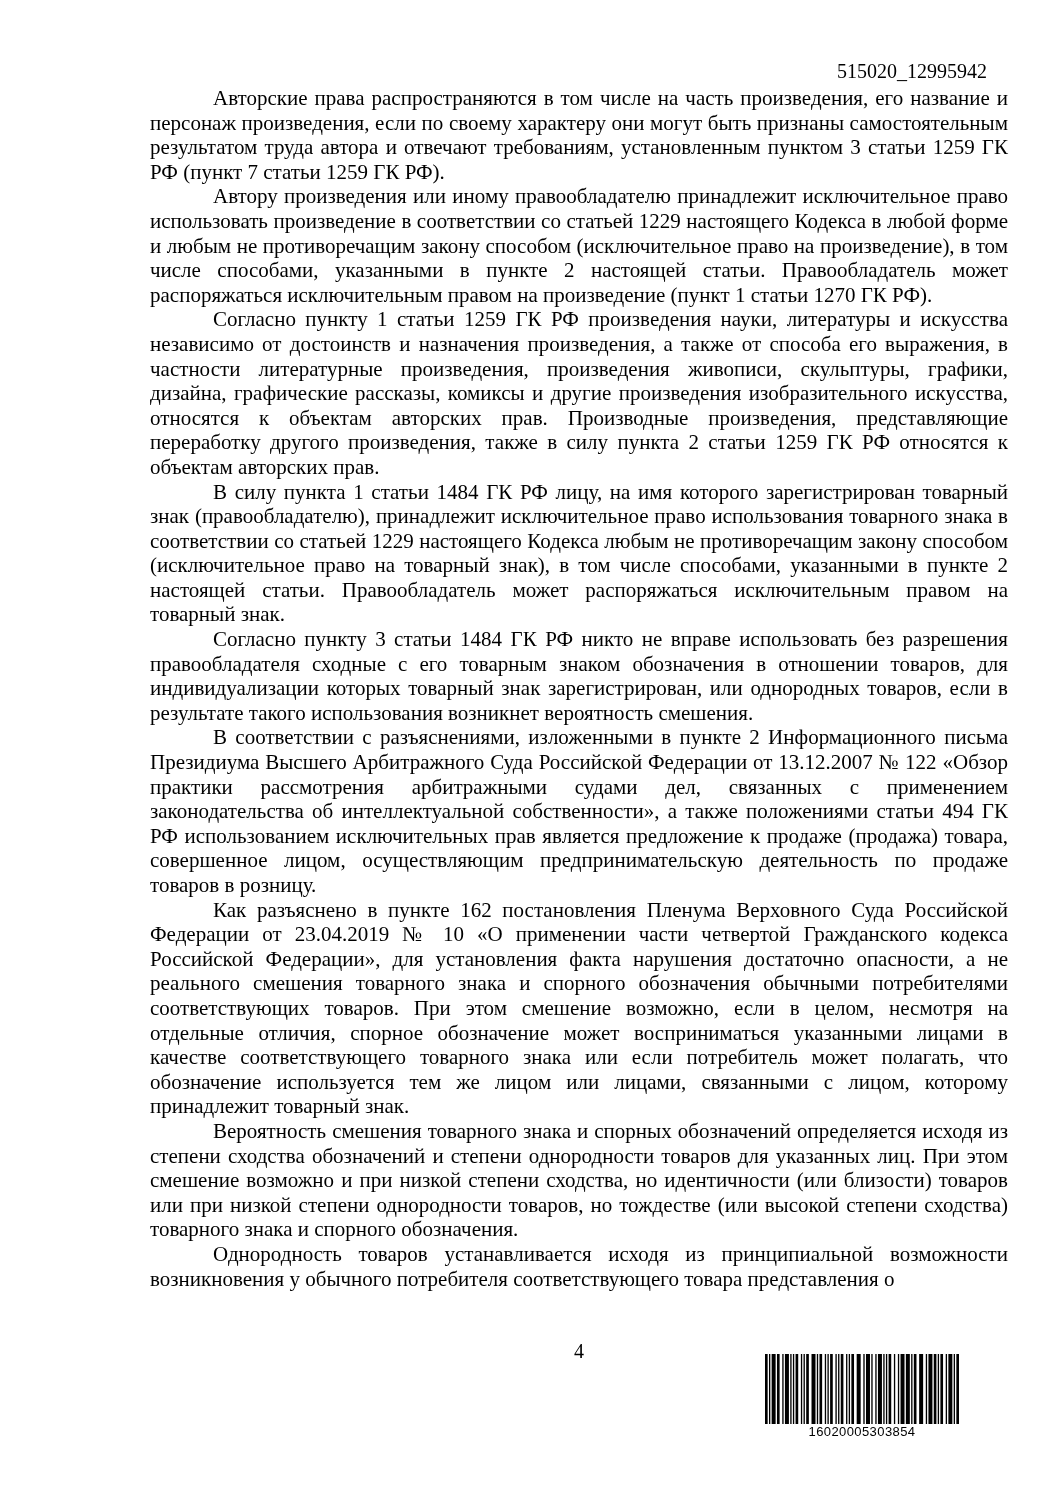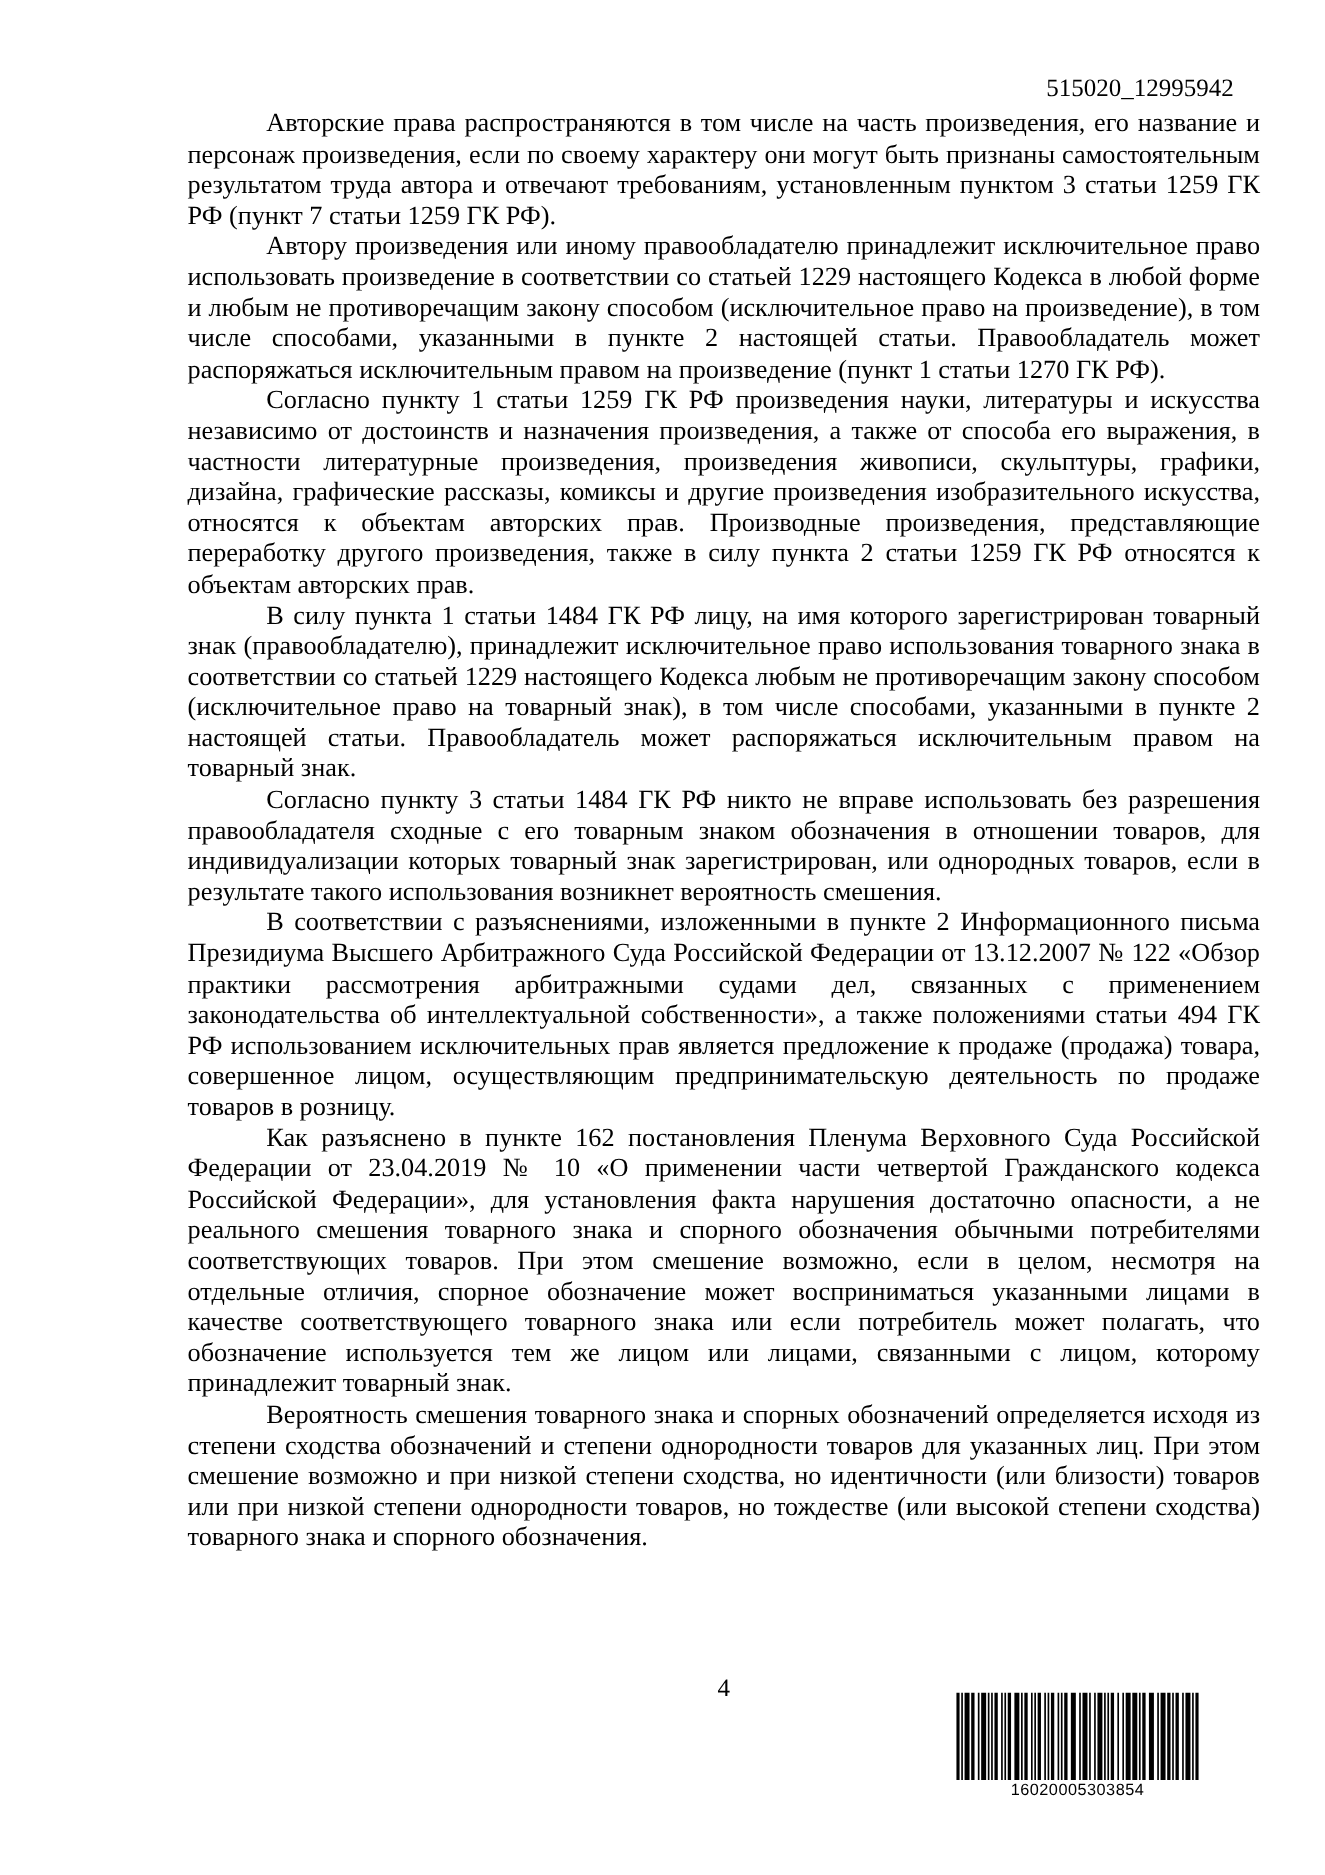--- a/index.html
+++ b/index.html
@@ -77,20 +77,21 @@
 
   <div class="body-text">
     <p>Авторские права распространяются в том числе на часть произведения, его название и персонаж произведения, если по своему характеру они могут быть признаны самостоятельным результатом труда автора и отвечают требованиям, установленным пунктом 3 статьи 1259 ГК РФ (пункт 7 статьи 1259 ГК РФ).</p>
     <p>Автору произведения или иному правообладателю принадлежит исключительное право использовать произведение в соответствии со статьей 1229 настоящего Кодекса в любой форме и любым не противоречащим закону способом (исключительное право на произведение), в том числе способами, указанными в пункте 2 настоящей статьи. Правообладатель может распоряжаться исключительным правом на произведение (пункт 1 статьи 1270 ГК РФ).</p>
     <p>Согласно пункту 1 статьи 1259 ГК РФ произведения науки, литературы и искусства независимо от достоинств и назначения произведения, а также от способа его выражения, в частности литературные произведения, произведения живописи, скульптуры, графики, дизайна, графические рассказы, комиксы и другие произведения изобразительного искусства, относятся к объектам авторских прав. Производные произведения, представляющие переработку другого произведения, также в силу пункта 2 статьи 1259 ГК РФ относятся к объектам авторских прав.</p>
     <p>В силу пункта 1 статьи 1484 ГК РФ лицу, на имя которого зарегистрирован товарный знак (правообладателю), принадлежит исключительное право использования товарного знака в соответствии со статьей 1229 настоящего Кодекса любым не противоречащим закону способом (исключительное право на товарный знак), в том числе способами, указанными в пункте 2 настоящей статьи. Правообладатель может распоряжаться исключительным правом на товарный знак.</p>
     <p>Согласно пункту 3 статьи 1484 ГК РФ никто не вправе использовать без разрешения правообладателя сходные с его товарным знаком обозначения в отношении товаров, для индивидуализации которых товарный знак зарегистрирован, или однородных товаров, если в результате такого использования возникнет вероятность смешения.</p>
     <p>В соответствии с разъяснениями, изложенными в пункте 2 Информационного письма Президиума Высшего Арбитражного Суда Российской Федерации от 13.12.2007 № 122 «Обзор практики рассмотрения арбитражными судами дел, связанных с применением законодательства об интеллектуальной собственности», а также положениями статьи 494 ГК РФ использованием исключительных прав является предложение к продаже (продажа) товара, совершенное лицом, осуществляющим предпринимательскую деятельность по продаже товаров в розницу.</p>
     <p>Как разъяснено в пункте 162 постановления Пленума Верховного Суда Российской Федерации от 23.04.2019 № 10 «О применении части четвертой Гражданского кодекса Российской Федерации», для установления факта нарушения достаточно опасности, а не реального смешения товарного знака и спорного обозначения обычными потребителями соответствующих товаров. При этом смешение возможно, если в целом, несмотря на отдельные отличия, спорное обозначение может восприниматься указанными лицами в качестве соответствующего товарного знака или если потребитель может полагать, что обозначение используется тем же лицом или лицами, связанными с лицом, которому принадлежит товарный знак.</p>
     <p>Вероятность смешения товарного знака и спорных обозначений определяется исходя из степени сходства обозначений и степени однородности товаров для указанных лиц. При этом смешение возможно и при низкой степени сходства, но идентичности (или близости) товаров или при низкой степени однородности товаров, но тождестве (или высокой степени сходства) товарного знака и спорного обозначения.</p>
+    <p>Однородность товаров устанавливается исходя из принципиальной возможности возникновения у обычного потребителя соответствующего товара представления о</p>
   </div>
 
   <div class="page-number">4</div>
 
   <div class="barcode-block">
     <svg class="barcode-svg" id="barcode-svg" xmlns="http://www.w3.org/2000/svg" viewBox="0 0 194 70" preserveAspectRatio="none">
         <rect x="0.00" y="0" width="2.66" height="70" fill="#000000"></rect>
         <rect x="3.99" y="0" width="1.33" height="70" fill="#000000"></rect>
         <rect x="6.64" y="0" width="3.99" height="70" fill="#000000"></rect>
         <rect x="11.96" y="0" width="2.66" height="70" fill="#000000"></rect>

